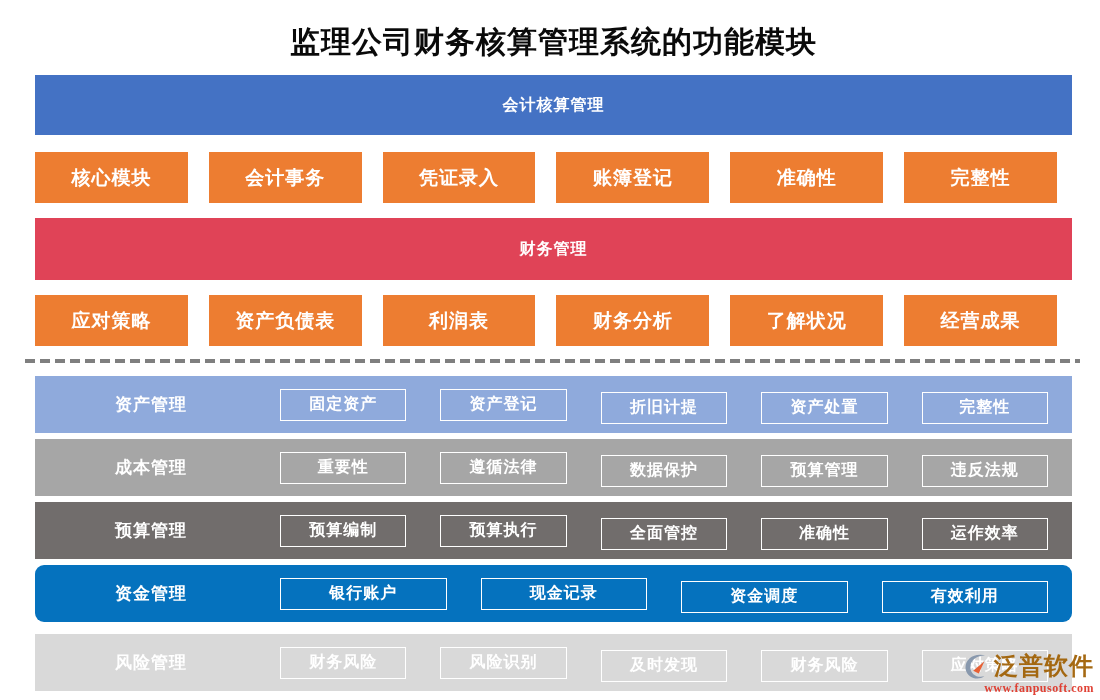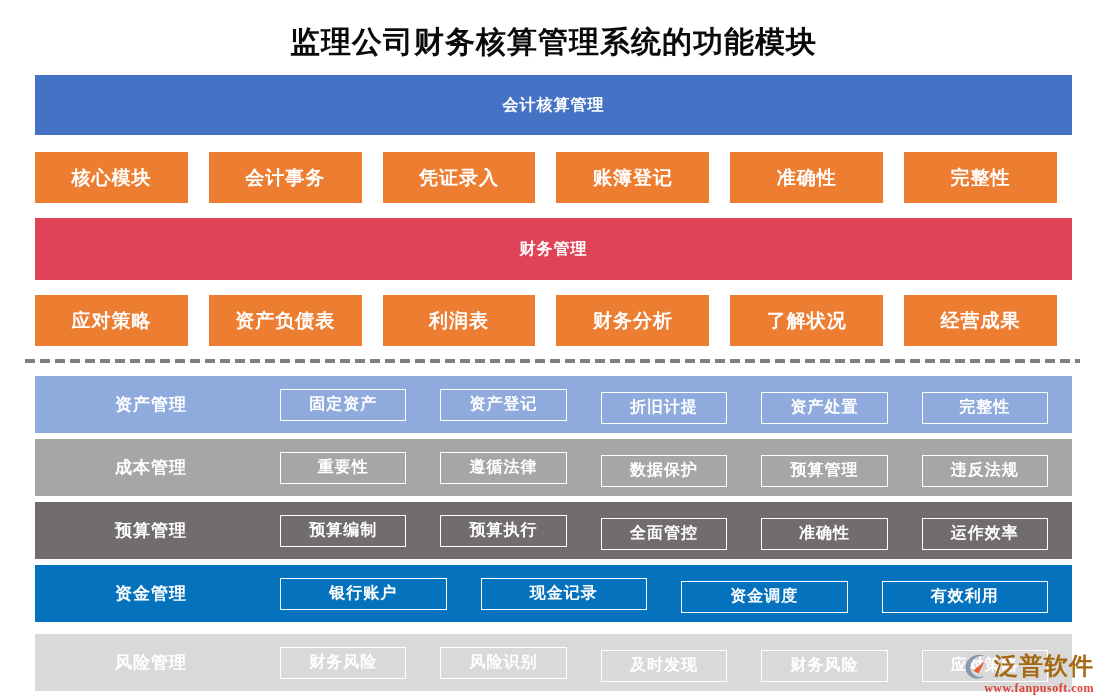--- a/index.html
+++ b/index.html
@@ -186,21 +186,21 @@
     <div class="chips">
 
     <div class="chip">预算编制</div>
         <div class="chip">预算执行</div>
         <div class="chip">全面管控</div>
         <div class="chip">准确性</div>
         <div class="chip">运作效率</div>
       </div>
   </div>
 
-  <div class="mrow" style="background-color: rgb(5, 114, 190);">
+  <div class="mrow" style="background-color: rgb(5, 114, 190); border-radius: 9px;">
     <div class="label">资金管理</div>
     <div class="chips">
 
         <div class="chip">银行账户</div>
         <div class="chip">现金记录</div>
         <div class="chip">资金调度</div>
         <div class="chip">有效利用</div>
       </div>
   </div>
 

